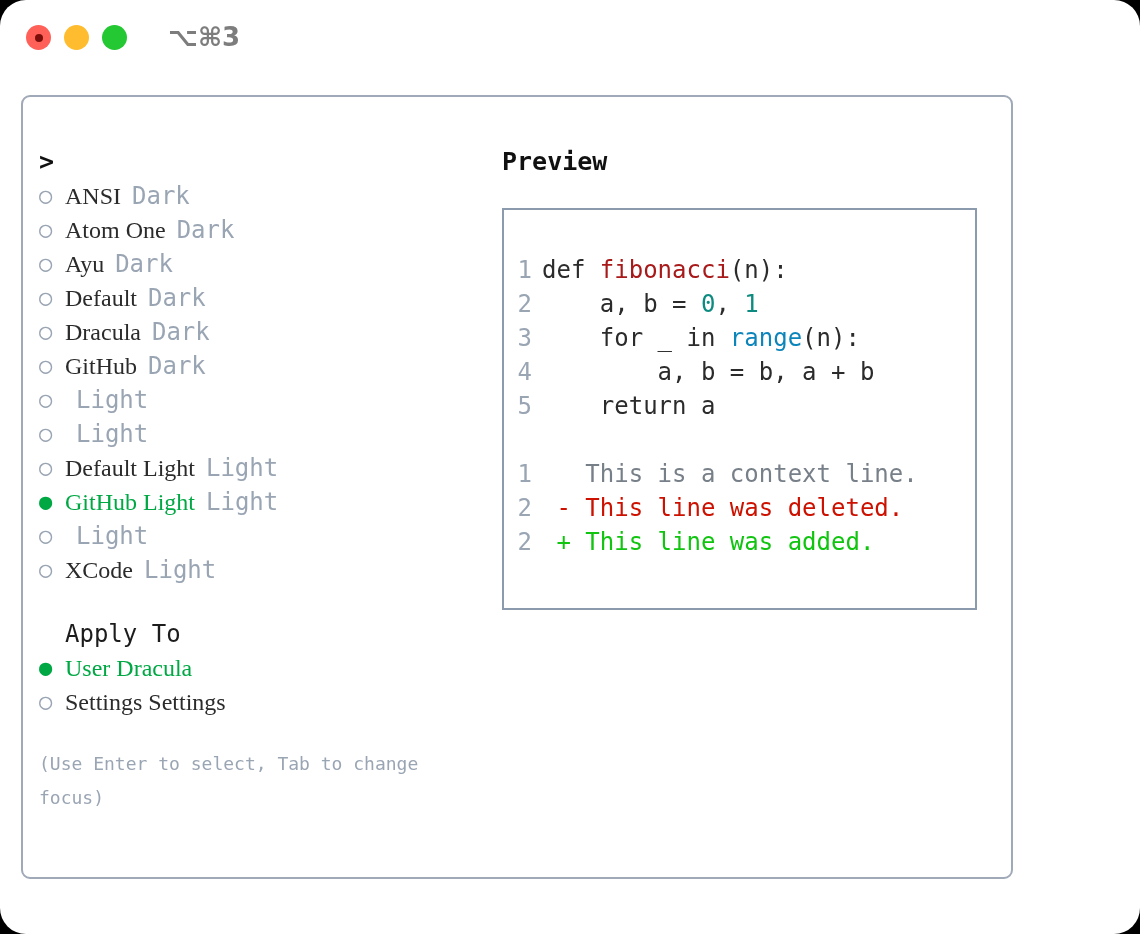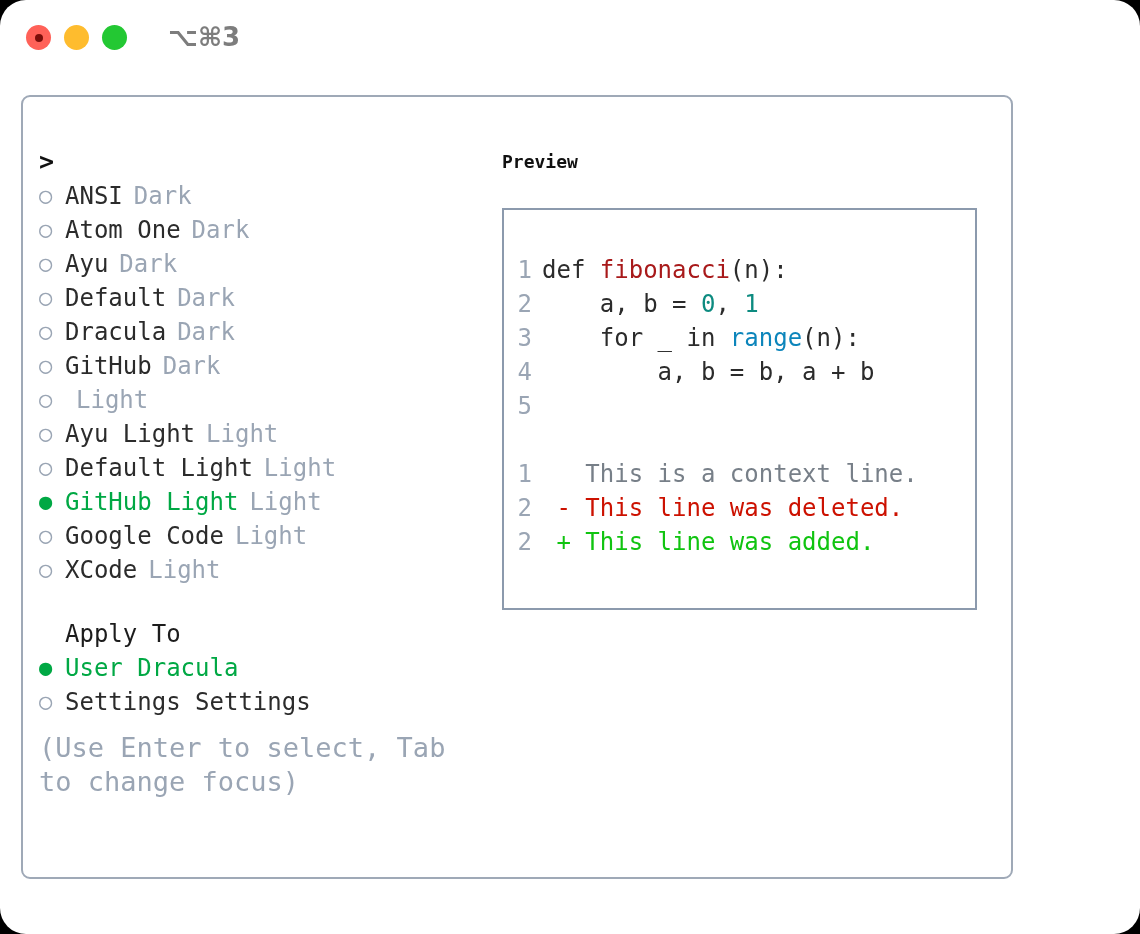--- a/index.html
+++ b/index.html
@@ -121,49 +121,49 @@
 
   .bullet {
     display: inline-block;
     width: 26px;
     flex: 0 0 26px;
     font-size: 22px;
     color: #9aa5b4;
   }
   .bullet.filled { color: #00a844; }
 
-  .item-name  { color: #2b2b2b; }
+  .item-name  { color: #2b2b2b; font-family: Liberation Serif, serif; }
   .item-name.selected { color: #00a844; }
   .item-tag   { color: #9aa5b4; margin-left: 11px; }
 
   .spacer-sm { height: 30px; }
 
   .subheading {
     color: #1c1c1c;
     font-size: 24px;
     padding-left: 26px;
   }
 
   .hint {
-    margin-top: 12px;
-    font-size: 27px;
+    margin-top: 28px;
+    font-size: 18px;
     line-height: 34px;
     color: #9aa5b4;
     width: 415px;
   }
 
   
   .right-col {
     position: absolute;
     left: 479px;
     top: 48px;
     width: 500px;
   }
   .preview-title {
-    font-size: 18px;
+    font-size: 25px;
     font-weight: bold;
     color: #111111;
     line-height: 34px;
   }
   .preview-box {
     margin-top: 29px;
     width: 475px;
     height: 402px;
     border: 2px solid #8c9aad;
     box-sizing: border-box;
@@ -250,36 +250,34 @@
               <span class="bullet">○</span>
               <span class="item-name">GitHub</span>
               <span class="item-tag">Dark</span>
             </div>
             <div class="row">
               <span class="bullet">○</span>
               <span class="item-tag">Light</span>
             </div>
             <div class="row">
               <span class="bullet">○</span>
-              <span class="item-name">Ayu Light</span>
               <span class="item-tag">Light</span>
             </div>
             <div class="row">
               <span class="bullet">○</span>
               <span class="item-name">Default Light</span>
               <span class="item-tag">Light</span>
             </div>
             <div class="row">
               <span class="bullet filled">●</span>
               <span class="item-name selected">GitHub Light</span>
               <span class="item-tag">Light</span>
             </div>
             <div class="row">
               <span class="bullet">○</span>
-              <span class="item-name">Google Code</span>
               <span class="item-tag">Light</span>
             </div>
             <div class="row">
               <span class="bullet">○</span>
               <span class="item-name">XCode</span>
               <span class="item-tag">Light</span>
             </div>
           </div>
 
         <div class="spacer-sm"></div>
@@ -304,21 +302,21 @@
 
       <div class="right-col">
         <div class="preview-title">Preview</div>
 
         <div class="preview-box">
           <div id="code-block">
               <div class="code-line"><span class="ln">1</span><span class="code-text"><span class="tok-plain">def </span><span class="tok-fn">fibonacci</span><span class="tok-plain">(n):</span></span></div>
               <div class="code-line"><span class="ln">2</span><span class="code-text"><span class="tok-plain">    a, b = </span><span class="tok-num">0</span><span class="tok-plain">, </span><span class="tok-num">1</span></span></div>
               <div class="code-line"><span class="ln">3</span><span class="code-text"><span class="tok-plain">    for _ in </span><span class="tok-builtin">range</span><span class="tok-plain">(n):</span></span></div>
               <div class="code-line"><span class="ln">4</span><span class="code-text"><span class="tok-plain">        a, b = b, a + b</span></span></div>
-              <div class="code-line"><span class="ln">5</span></div>
+              <div class="code-line"><span class="ln">5</span><span class="code-text"><span class="tok-plain">    return a</span></span></div>
             </div>
           <div class="diff-gap"></div>
           <div id="diff-block">
               <div class="code-line"><span class="ln">1</span><span class="diff-ctx">   </span><span class="diff-ctx">This is a context line.</span></div>
               <div class="code-line"><span class="ln">2</span><span class="diff-del"> - </span><span class="diff-del">This line was deleted.</span></div>
               <div class="code-line"><span class="ln">2</span><span class="diff-add"> + </span><span class="diff-add">This line was added.</span></div>
             </div>
         </div>
       </div>
 

